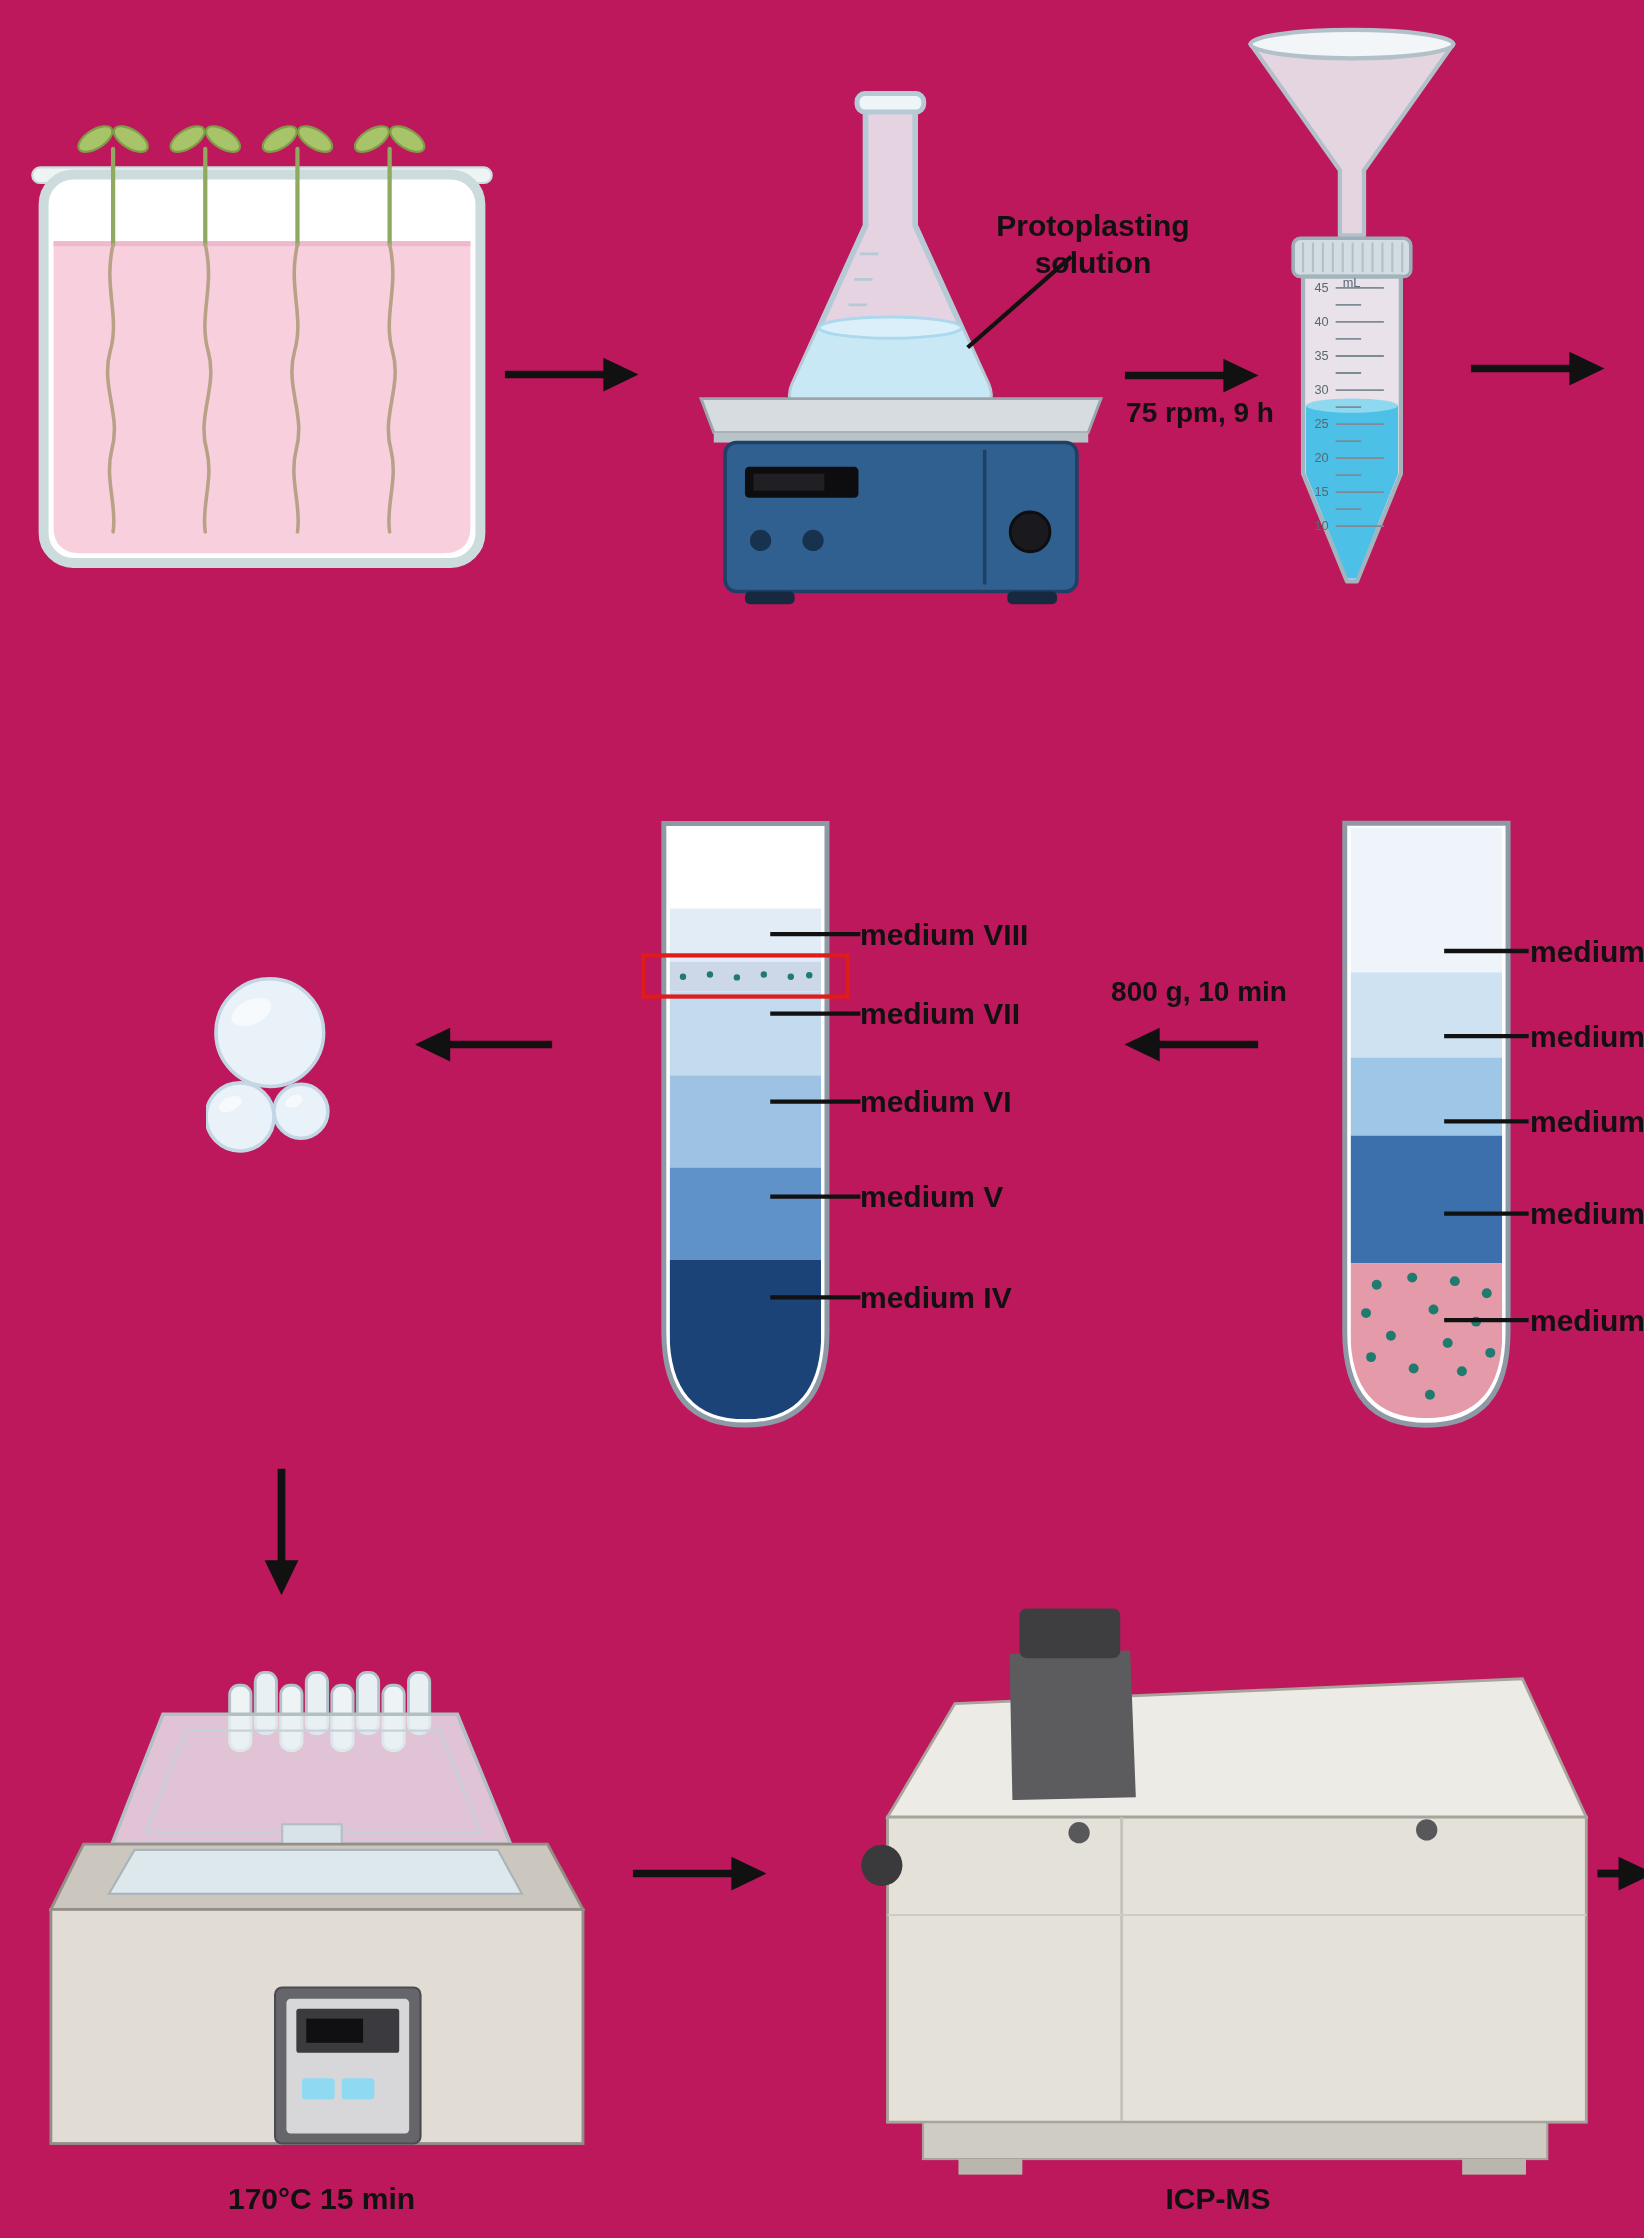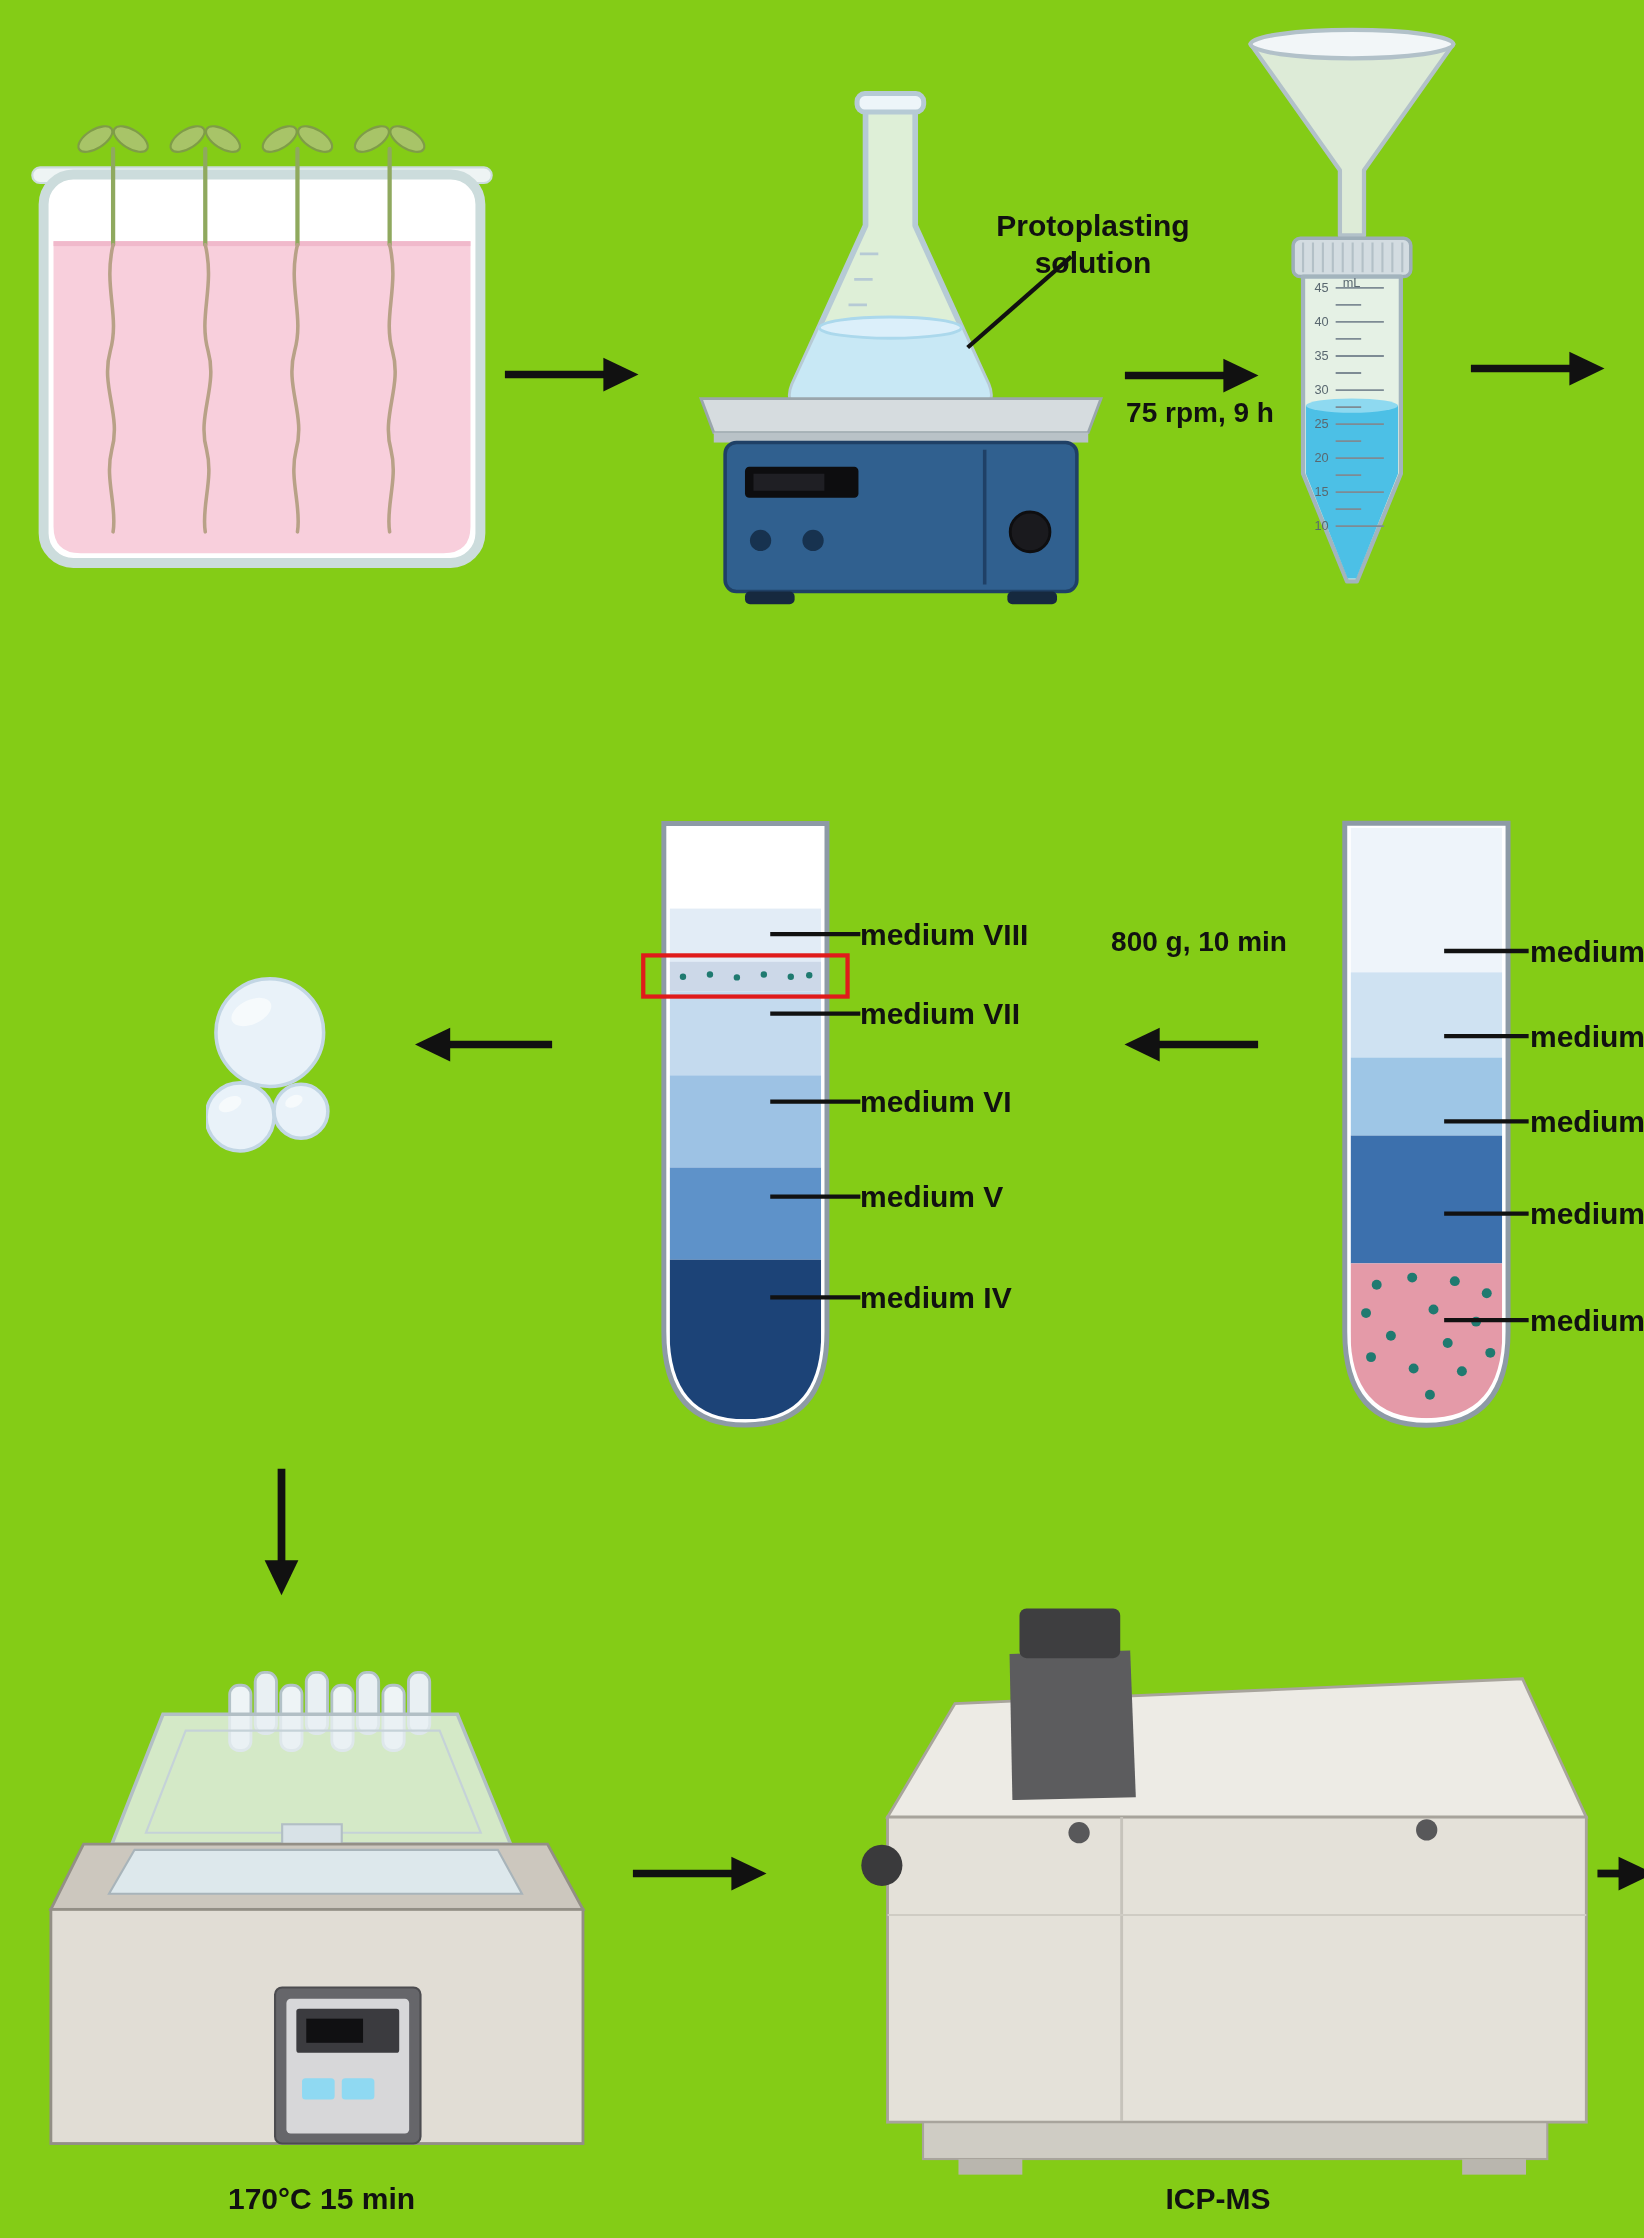--- a/index.html
+++ b/index.html
@@ -1,17 +1,17 @@
 <!DOCTYPE html>
 <html style="--text: #111111; --arrow: #111111; --pink-medium: #f8cfdc; --leaf-green: #a8c468; --root-brown: #b8a187; --flask-liquid: #c8e8f5; --stirrer-blue: #30608f; --tube-liquid: #4cc0e6; --red-highlight: #e01b1b; --band-viii: #e2ecf6; --band-vii: #c4daee; --band-vi: #9dc2e4; --band-v: #5e92c9; --band-iv: #1c4377; --pellet-pink: #e49aa8; --dot-teal: #1f7a70; --pre-band-top: #eef4fa; --pre-band-2: #cfe2f2; --pre-band-3: #9ec6e6; --pre-band-4: #3c70ad; --machine-beige: #e4e1d9; --bath-beige: #e1ddd5; --bath-button: #8fd9f2;font-size:11.4px"><head>
 <meta charset="utf-8">
 <style>
   *{margin:0;padding:0;box-sizing:border-box}
   body{background:#fff}
-  #canvas{position:relative;width:1645px;height:2239px;background:#84cc16;overflow:hidden;
+  #canvas{position:relative;width:1645px;height:2239px;background:#be185d;overflow:hidden;
           font-family:"Liberation Sans",sans-serif}
   .abs{position:absolute}
   .lbl{position:absolute;font-weight:700;color:var(--text,#111);}
   .center{text-align:center}
   .s42{font-size:30px;line-height:37px}
   .s40{font-size:28px;line-height:35px}
   
   .pinkmed{fill:var(--pink-medium,#f8cfdc)}
   .leaf{fill:var(--leaf-green,#a8c468);stroke:#7f9c48;stroke-width:3}
   .stem{stroke:#8fa95e;stroke-width:6;fill:none;stroke-linecap:round}
@@ -187,21 +187,21 @@
       <line class="tick" x1="165" y1="560" x2="284" y2="560"></line>
       <line class="tick" x1="165" y1="710" x2="284" y2="710"></line>
     </g>
   </svg>
   <div class="lbl s42" style="left:1530px;top:933px;width:213px">medium VIII</div>
   <div class="lbl s42" style="left:1530px;top:1018px;width:213px">medium VII</div>
   <div class="lbl s42" style="left:1530px;top:1103px;width:213px">medium VI</div>
   <div class="lbl s42" style="left:1530px;top:1195px;width:213px">medium V</div>
   <div class="lbl s42" style="left:1530px;top:1302px;width:213px">medium IV</div>
 
-  <div class="lbl s40 center" style="left:1050px;top:924px;width:298px">800 g, 10 min</div>
+  <div class="lbl s40 center" style="left:1050px;top:974px;width:298px">800 g, 10 min</div>
   <svg class="abs" style="left:1121px;top:1022px" width="142" height="45" viewBox="0 0 200 64">
     <line class="aline" x1="194" y1="32" x2="50" y2="32"></line>
     <polygon class="ahead" points="54,8 4,32 54,56"></polygon>
   </svg>
 
   <svg class="abs" style="left:639px;top:816px" width="227" height="625" viewBox="0 0 320 880">
     <defs>
       <clipPath id="clipMid">
           <path d="M43,16 L43,726 Q43,850 150,850 Q257,850 257,726 L257,16 Z"></path>
         </clipPath>

